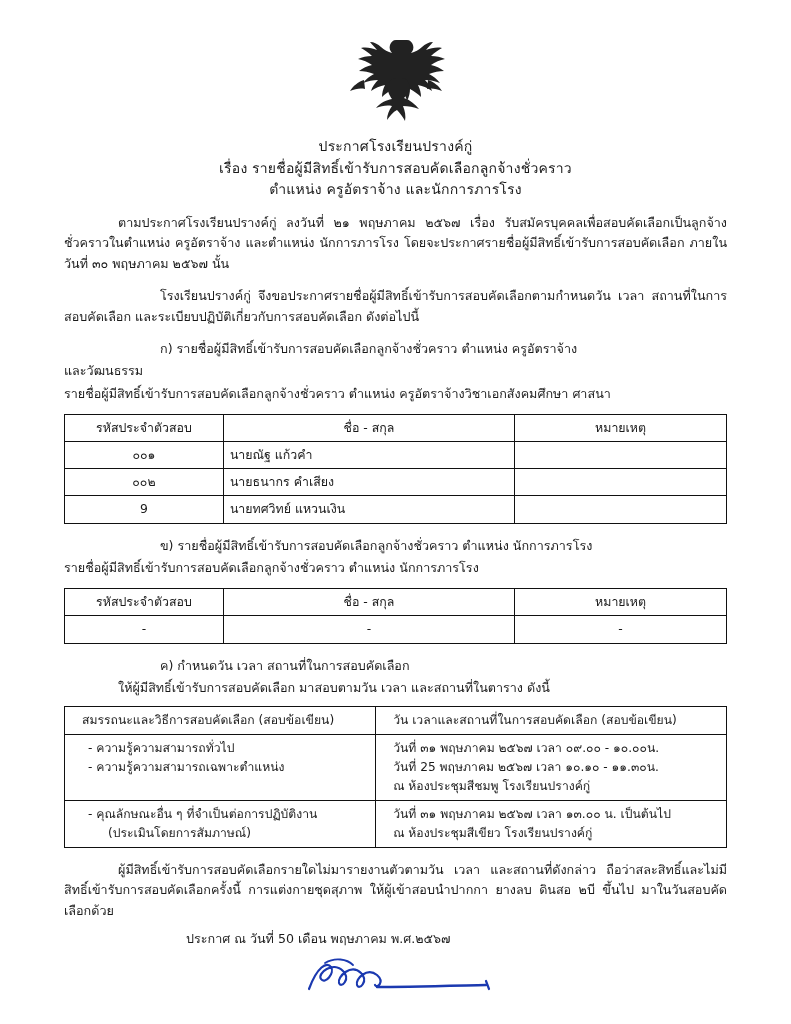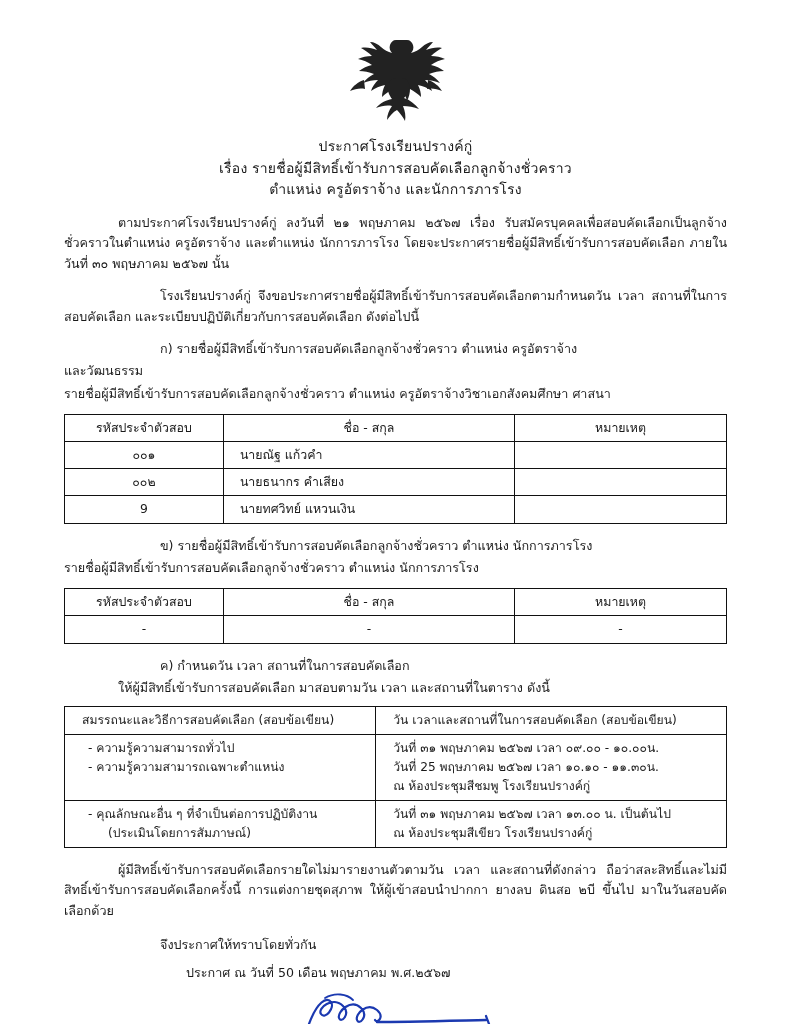--- a/index.html
+++ b/index.html
@@ -64,21 +64,21 @@
     margin-top: 2px;
   }
   table.tbl {
     width: 100%;
     border-collapse: collapse;
     margin-top: 10px;
     font-size: 12.4px;
   }
   table.tbl th, table.tbl td {
     border: 1px solid #111;
-    padding: 3px 16px;
+    padding: 3px 6px;
     font-weight: normal;
     vertical-align: top;
     margin-top: 41px;
   }
   table.tbl th {
     text-align: center;
   }
   .c-id { width: 24%; text-align: center; }
   .c-name { width: 44%; }
   .c-note { width: 32%; }
@@ -239,21 +239,20 @@
           <td class="sched-right">
             <div>วันที่ ๓๑ พฤษภาคม ๒๕๖๗ เวลา ๑๓.๐๐ น. เป็นต้นไป</div>
             <div>ณ ห้องประชุมสีเขียว โรงเรียนปรางค์กู่</div>
           </td>
         </tr>
       </tbody>
     </table>
 
     <div class="tail indent-1">ผู้มีสิทธิ์เข้ารับการสอบคัดเลือกรายใดไม่มารายงานตัวตามวัน  เวลา  และสถานที่ดังกล่าว ถือว่าสละสิทธิ์และไม่มีสิทธิ์เข้ารับการสอบคัดเลือกครั้งนี้  การแต่งกายชุดสุภาพ ให้ผู้เข้าสอบนำปากกา ยางลบ ดินสอ ๒บี ขึ้นไป มาในวันสอบคัดเลือกด้วย</div>
 
-    <div class="announce-line">จึงประกาศให้ทราบโดยทั่วกัน</div>
 
     <div class="date-line">ประกาศ  ณ  วันที่  50  เดือน  พฤษภาคม  พ.ศ.๒๕๖๗</div>
 
     <div class="signature-block">
       <div class="center-narrow">
         <div class="sig-img">
           <svg class="sig-svg" width="230" height="46" viewBox="0 0 230 46" aria-hidden="true">
             <path d="M28 34 C36 12 46 6 50 12 C54 18 44 30 40 24 C36 18 52 6 62 16 C70 24 60 34 58 28 C56 22 70 8 80 18 C88 26 78 36 76 30 C74 24 86 12 96 20 C104 27 96 34 94 30" fill="none" stroke="#1b39b0" stroke-width="2.2" stroke-linecap="round"></path>
             <path d="M96 32 C120 32 160 31 205 30" fill="none" stroke="#1b39b0" stroke-width="2.4" stroke-linecap="round"></path>
             <path d="M205 26 L208 34" fill="none" stroke="#1b39b0" stroke-width="2.2" stroke-linecap="round"></path>

